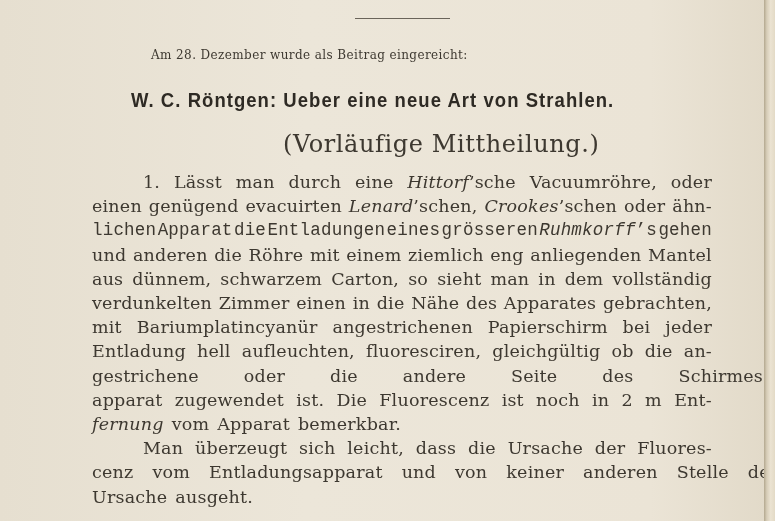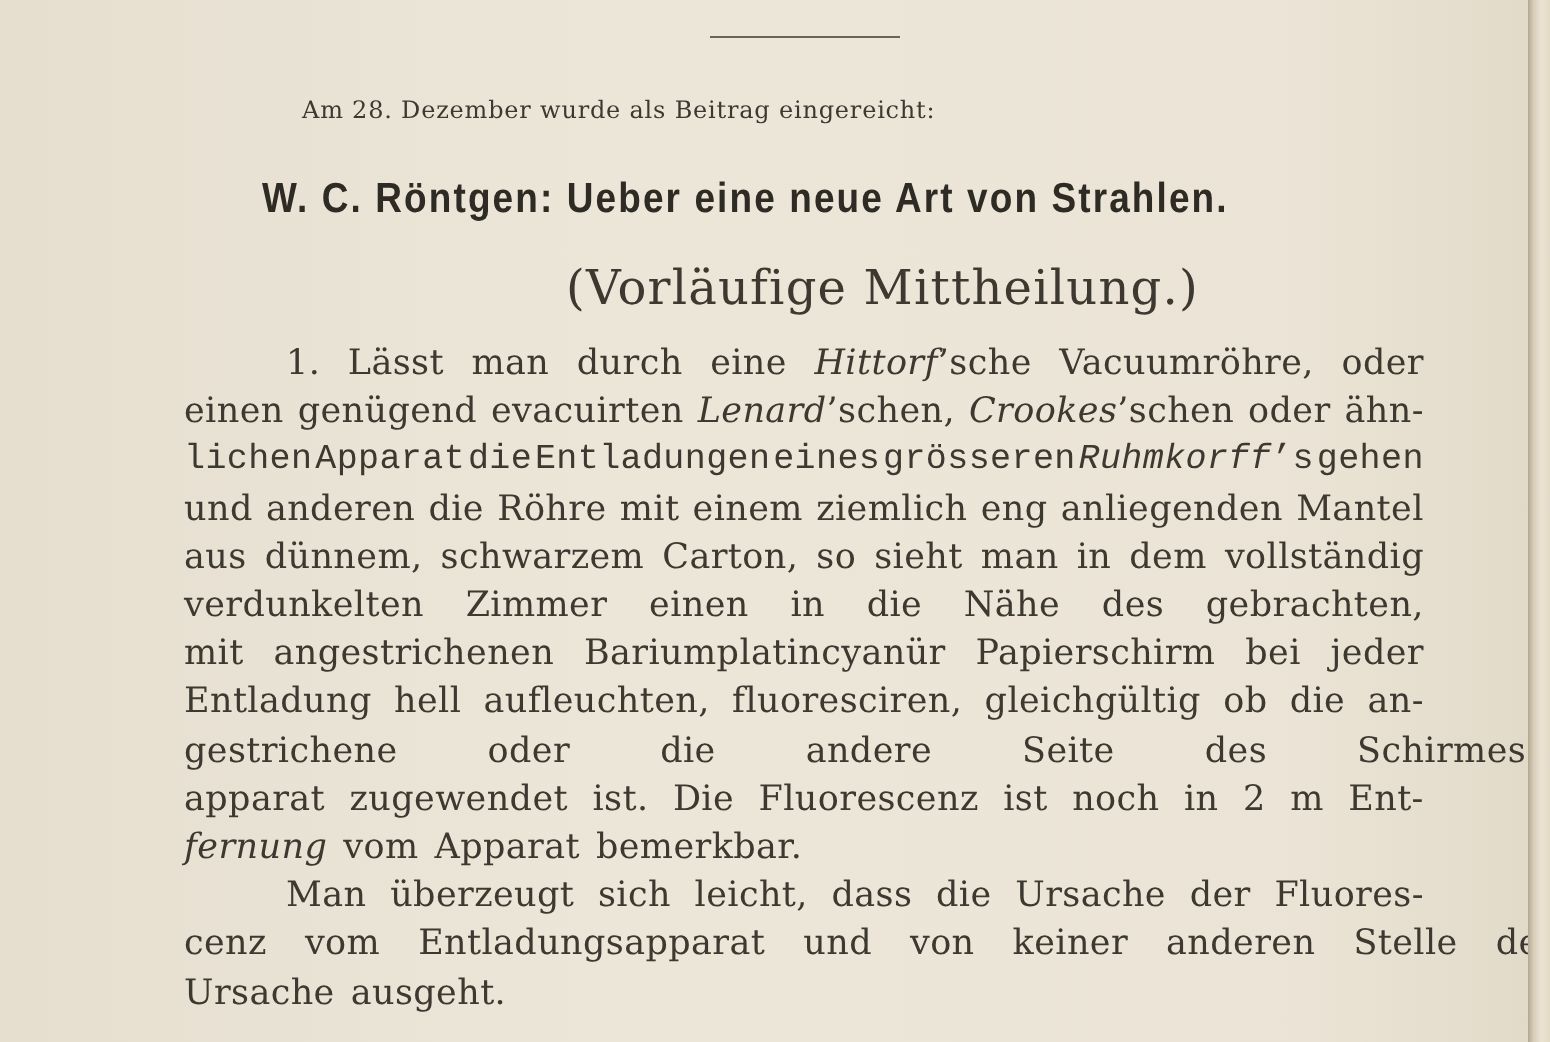--- a/index.html
+++ b/index.html
@@ -97,26 +97,27 @@
         <span>vollständig</span>
       </div>
       <div class="line" style="top: 293px; left: 92px; display: flex; justify-content: space-between; width: 620px;">
         <span>verdunkelten</span>
         <span>Zimmer</span>
         <span>einen</span>
         <span>in</span>
         <span>die</span>
         <span>Nähe</span>
         <span>des</span>
+        <span>Apparates</span>
         <span>gebrachten,</span>
       </div>
       <div class="line" style="top: 317.2px; left: 92px; display: flex; justify-content: space-between; width: 620px;">
         <span>mit</span>
+        <span>Bariumplatincyanür</span>
         <span>angestrichenen</span>
-        <span>Bariumplatincyanür</span>
         <span>Papierschirm</span>
         <span>bei</span>
         <span>jeder</span>
       </div>
       <div class="line" style="top: 341.4px; left: 92px; display: flex; justify-content: space-between; width: 620px;">
         <span>Entladung</span>
         <span>hell</span>
         <span>aufleuchten,</span>
         <span>fluoresciren,</span>
         <span>gleichgültig</span>

